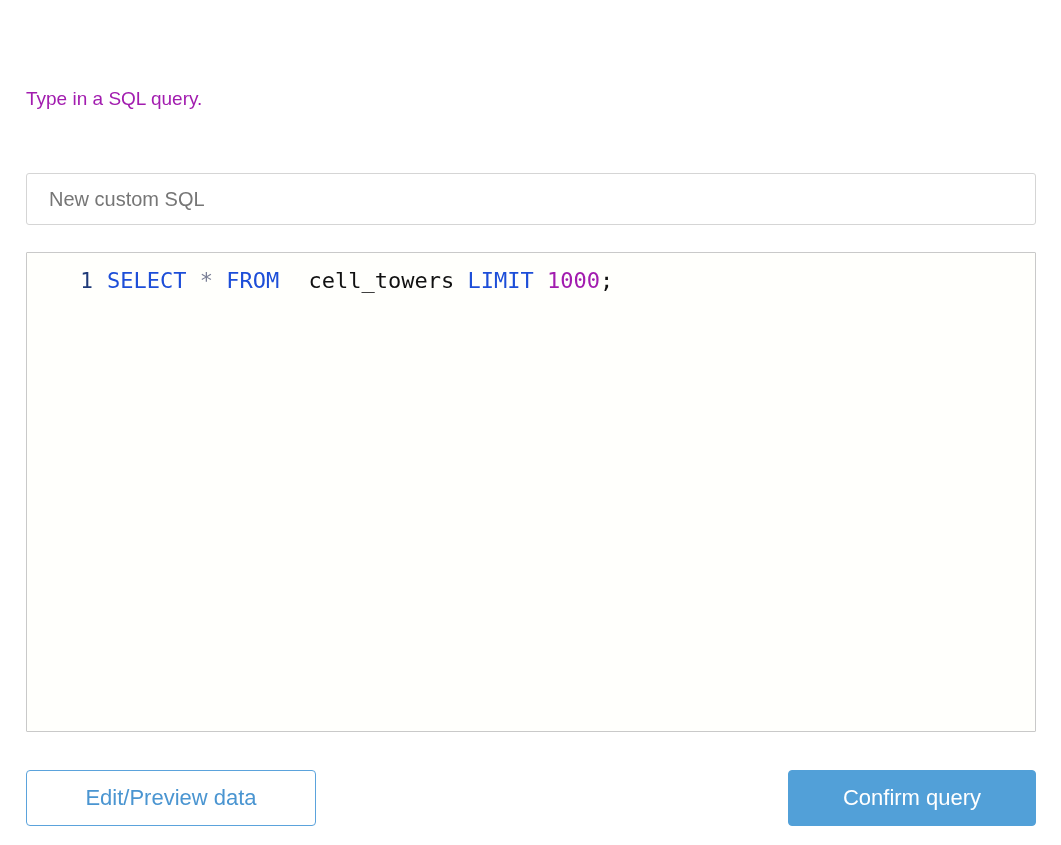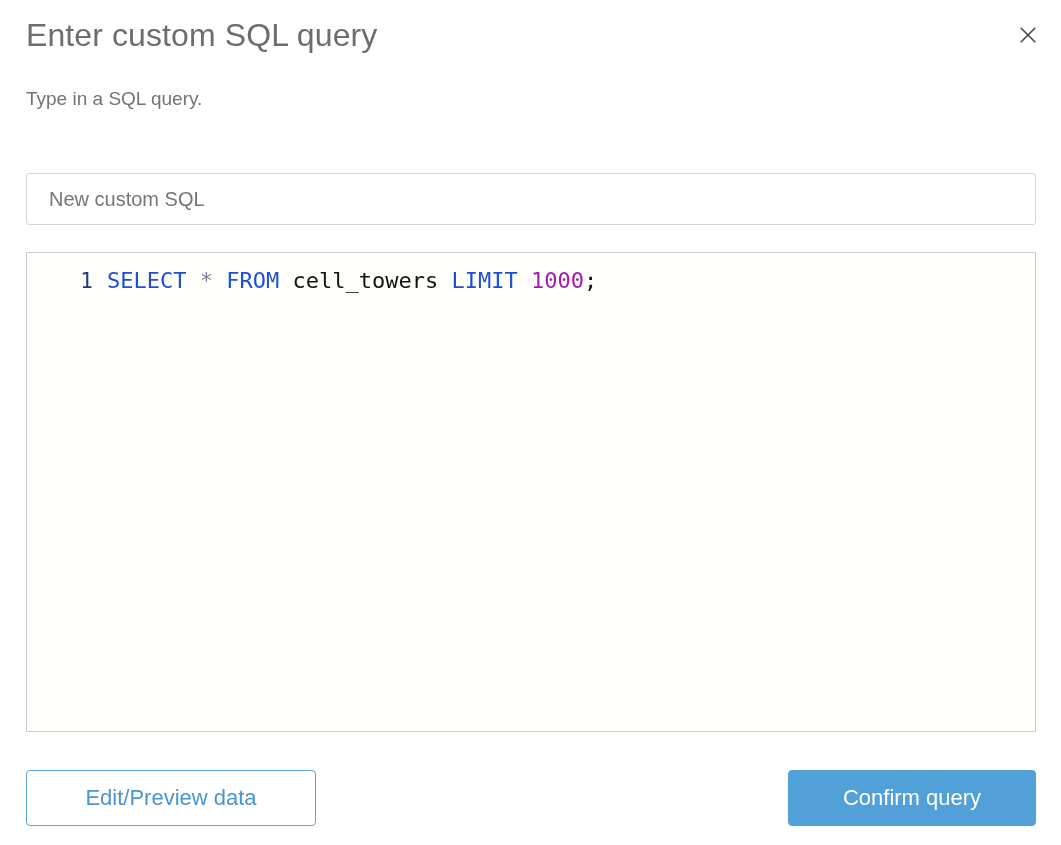--- a/index.html
+++ b/index.html
@@ -65,21 +65,21 @@
   }
   .close-icon svg { display: block; }
 
   
   .dialog-subtitle {
     position: absolute;
     left: 26px;
     top: 85px;
     font-size: 19px;
     font-weight: 400;
-    color: #737373;
+    color: #a21caf;
     line-height: 27px;
     white-space: nowrap;
   }
 
   
   .query-name-input {
     position: absolute;
     left: 26px;
     top: 173px;
     width: 1010px;
@@ -135,21 +135,21 @@
     font-family: "DejaVu Sans Mono", "Liberation Mono", monospace;
     font-size: 22px;
     line-height: 30px;
     color: #111111;
     white-space: pre;
     letter-spacing: 0;
   }
 
   .tok-keyword   { color: #1d4ed8; }
   .tok-operator  { color: #7a7f96; }
-  .tok-ident     { color: #111111; }
+  .tok-ident     { color: #111111; margin-left: 16px; }
   .tok-number    { color: #a21caf; }
   .tok-punct     { color: #111111; }
   .tok-plain     { color: #111111; }
 
   
   .dialog-footer {
     position: absolute;
     left: 0;
     top: 770px;
     width: 1061px;
@@ -187,31 +187,20 @@
     background: #52a0d8;
     border: 1px solid #52a0d8;
     color: #ffffff;
   }
 </style>
 </head>
 <body>
 
 <div class="dialog">
 
-  <div class="dialog-header">
-    <div class="dialog-title">Enter custom SQL query</div>
-
-    <button class="close-button">
-      <span class="close-icon">
-        <svg viewBox="0 0 20 20" width="20" height="20" aria-hidden="true">
-          <path d="M3.2 3.2 L16.8 16.8 M16.8 3.2 L3.2 16.8" stroke="currentColor" stroke-width="1.6" fill="none" stroke-linecap="round"></path>
-        </svg>
-      </span>
-    </button>
-  </div>
 
   <div class="dialog-subtitle">Type in a SQL query.</div>
 
   <input class="query-name-input" type="text" placeholder="New custom SQL" style="">
 
   <div class="sql-editor">
     <div class="editor-row">
       <div class="line-gutter">1</div>
       <div class="code-line"><span class="tok-keyword">SELECT</span><span class="tok-plain"> </span><span class="tok-operator">*</span><span class="tok-plain"> </span><span class="tok-keyword">FROM</span><span class="tok-plain"> </span><span class="tok-ident">cell_towers</span><span class="tok-plain"> </span><span class="tok-keyword">LIMIT</span><span class="tok-plain"> </span><span class="tok-number">1000</span><span class="tok-punct">;</span></div>
     </div>

